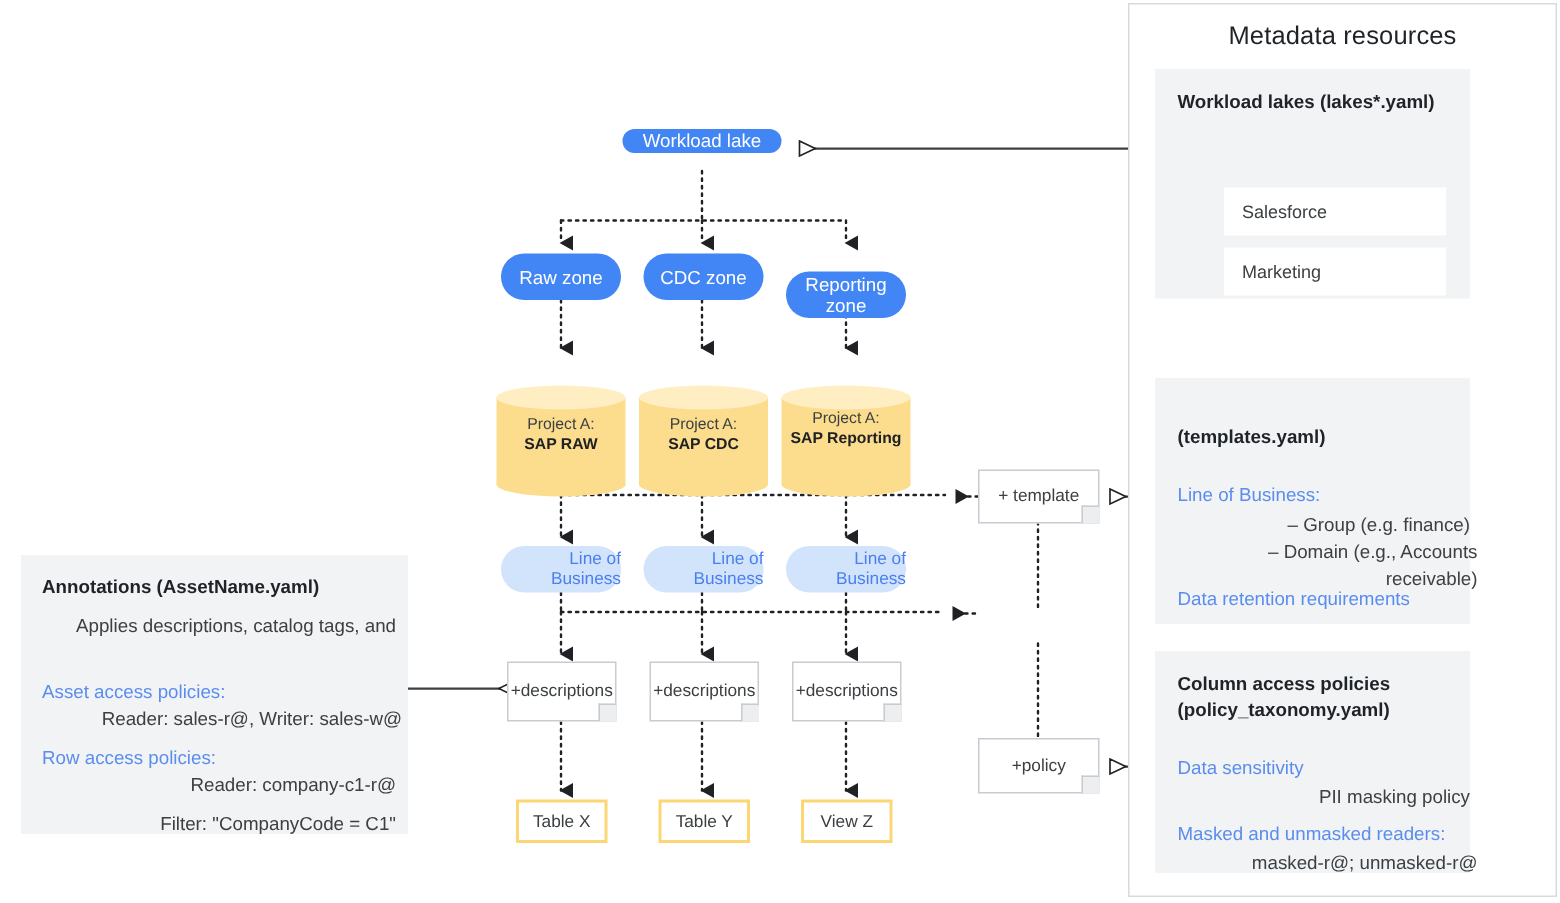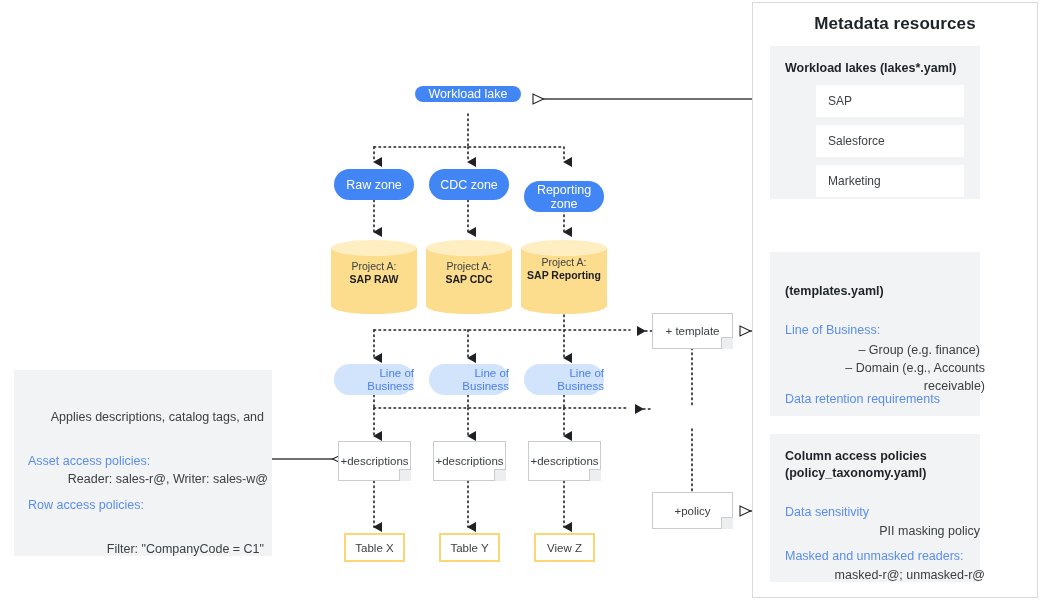--- a/index.html
+++ b/index.html
@@ -22,21 +22,21 @@
 
   
   .panel-outline {
     left: 752px; top: 2px; width: 286px; height: 596px;
     border: 1px solid #d8dade;
     background: #ffffff;
   }
   .panel-title {
     left: 752px; top: 14px; width: 286px;
     text-align: center;
-    font-size: 17px; font-weight: bold; color: #1f2328;
+    font-size: 17px; font-weight: normal; color: #1f2328;
     letter-spacing: .1px;
   }
   .panel-section {
     background: #f1f3f4;
     padding-left: 44px;
   }
   .sec-head {
     font-size: 12.5px; font-weight: bold; color: #1f2328;
     line-height: 17px;
   }
@@ -76,21 +76,21 @@
     background: #d2e3fc;
     color: #4a7ff0;
     border-radius: 999px;
     display: flex; align-items: center; justify-content: center;
     text-align: right;
     font-size: 11.5px;
     line-height: 13px;
   }
 
   
-  .cyl { width: 86px; height: 74px; }
+  .cyl { width: 86px; height: 74px; margin-top: 17px; }
   .cyl-body {
     position: absolute; left: 0; top: 8px; width: 86px; height: 58px;
     background: #fcdd8e;
   }
   .cyl-top {
     position: absolute; left: 0; top: 0; width: 86px; height: 16px;
     background: #ffeec2; border-radius: 50%;
   }
   .cyl-bot {
     position: absolute; left: 0; bottom: 0; width: 86px; height: 16px;
@@ -188,26 +188,28 @@
 
     <g stroke="#3c4043" fill="none" stroke-width="1.5">
       <path d="M812,99 L533,99" marker-end="url(#tri-hollow)"></path>
       <path d="M780,331 L740,331" marker-end="url(#tri-hollow)"></path>
       <path d="M780,511 L740,511" marker-end="url(#tri-hollow)"></path>
       <path d="M272,459 L343,459" marker-end="url(#tri-hollow)"></path>
     </g>
   </svg>
 
   <div class="abs annot">
+    <div class="abs annot-head" style="left:14px; top:14px; width:232px;">Annotations (AssetName.yaml)</div>
     <div class="abs sec-body" style="left:14px; top:38px; width:236px;">Applies descriptions, catalog tags, and</div>
 
     <div class="abs sec-blue" style="left:14px; top:82px; width:236px;">Asset access policies:</div>
     <div class="abs sec-body" style="left:14px; top:100px; width:240px;">Reader: sales-r@, Writer: sales-w@</div>
 
     <div class="abs sec-blue" style="left:14px; top:126px; width:236px;">Row access policies:</div>
+    <div class="abs sec-body" style="left:14px; top:144px; width:236px;">Reader: company-c1-r@</div>
 
     <div class="abs sec-body" style="left:14px; top:170px; width:236px;">Filter: "CompanyCode = C1"</div>
   </div>
 
   <div class="abs pill" style="left:415px; top:86px; width:106px; height:16px;">Workload lake</div>
 
   <div class="abs pill" style="left:334px; top:169px; width:80px; height:31px;">Raw zone</div>
   <div class="abs pill" style="left:429px; top:169px; width:80px; height:31px;">CDC zone</div>
   <div class="abs pill" style="left:524px; top:169px; width:80px; height:31px; padding:0 8px;margin-top:12px;">Reporting zone</div>
 
@@ -253,21 +255,20 @@
 
   <div class="abs tbox" style="left:344px; top:533px; width:61px; height:29px;">Table X</div>
   <div class="abs tbox" style="left:439px; top:533px; width:61px; height:29px;">Table Y</div>
   <div class="abs tbox" style="left:534px; top:533px; width:61px; height:29px;">View Z</div>
 
   <div class="abs panel-outline"></div>
   <div class="abs panel-title">Metadata resources</div>
 
   <div class="abs panel-section" style="left:770px; top:46px; width:210px; height:153px;">
     <div class="abs sec-head" style="left:15px; top:14px; width:190px;">Workload lakes (lakes*.yaml)</div>
-    <div class="abs lake-chip" style="left:46px; top:39px; width:148px; height:32px;">SAP</div>
     <div class="abs lake-chip" style="left:46px; top:79px; width:148px; height:32px;">Salesforce</div>
     <div class="abs lake-chip" style="left:46px; top:119px; width:148px; height:32px;">Marketing</div>
   </div>
 
   <div class="abs panel-section" style="left:770px; top:252px; width:210px; height:164px;">
     <div class="abs sec-head" style="left:15px; top:31px; width:195px;">(templates.yaml)</div>
     <div class="abs sec-blue" style="left:15px; top:69px; width:195px;">Line of Business:</div>
     <div class="abs sec-body" style="left:15px; top:89px; width:195px;">– Group (e.g. finance)</div>
     <div class="abs sec-body" style="left:15px; top:107px; width:200px;">– Domain (e.g., Accounts receivable)</div>
     <div class="abs sec-blue" style="left:15px; top:138px; width:195px;">Data retention requirements</div>

